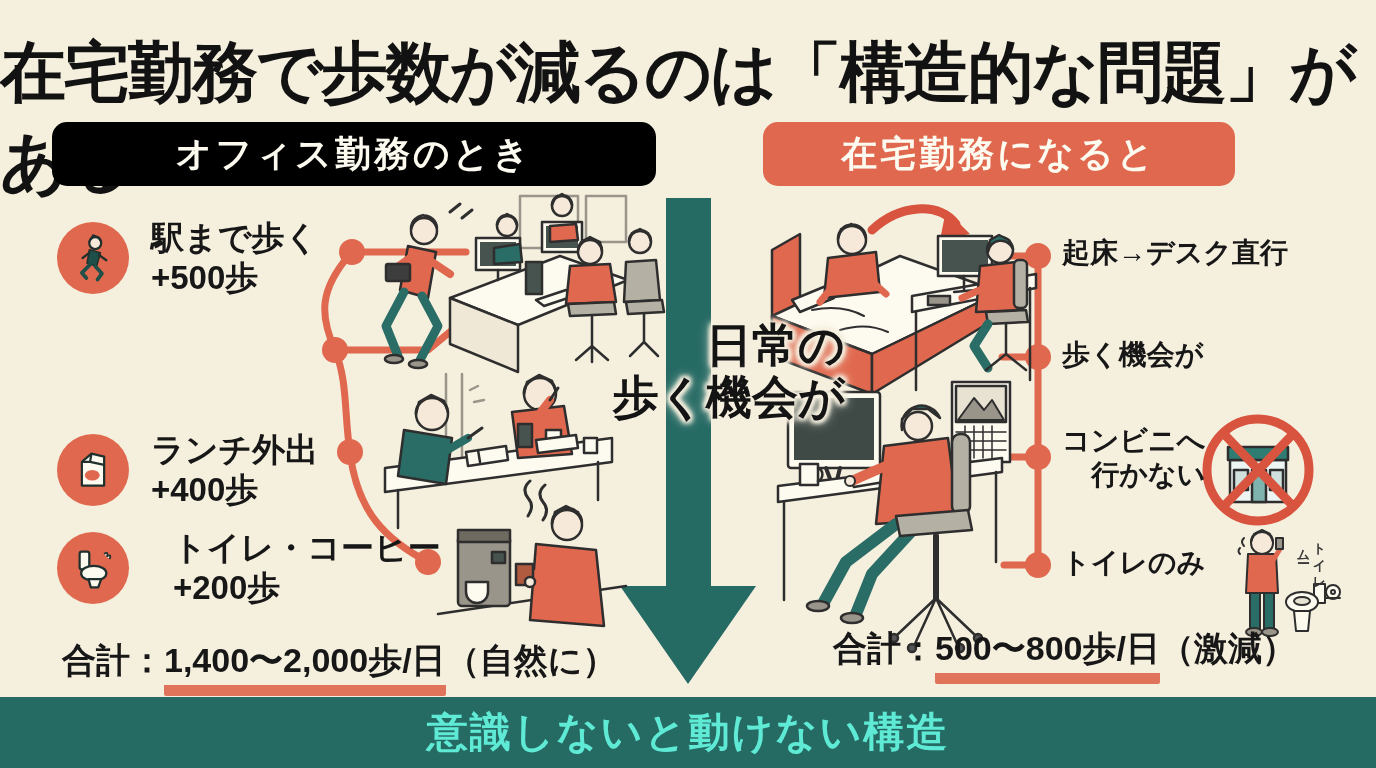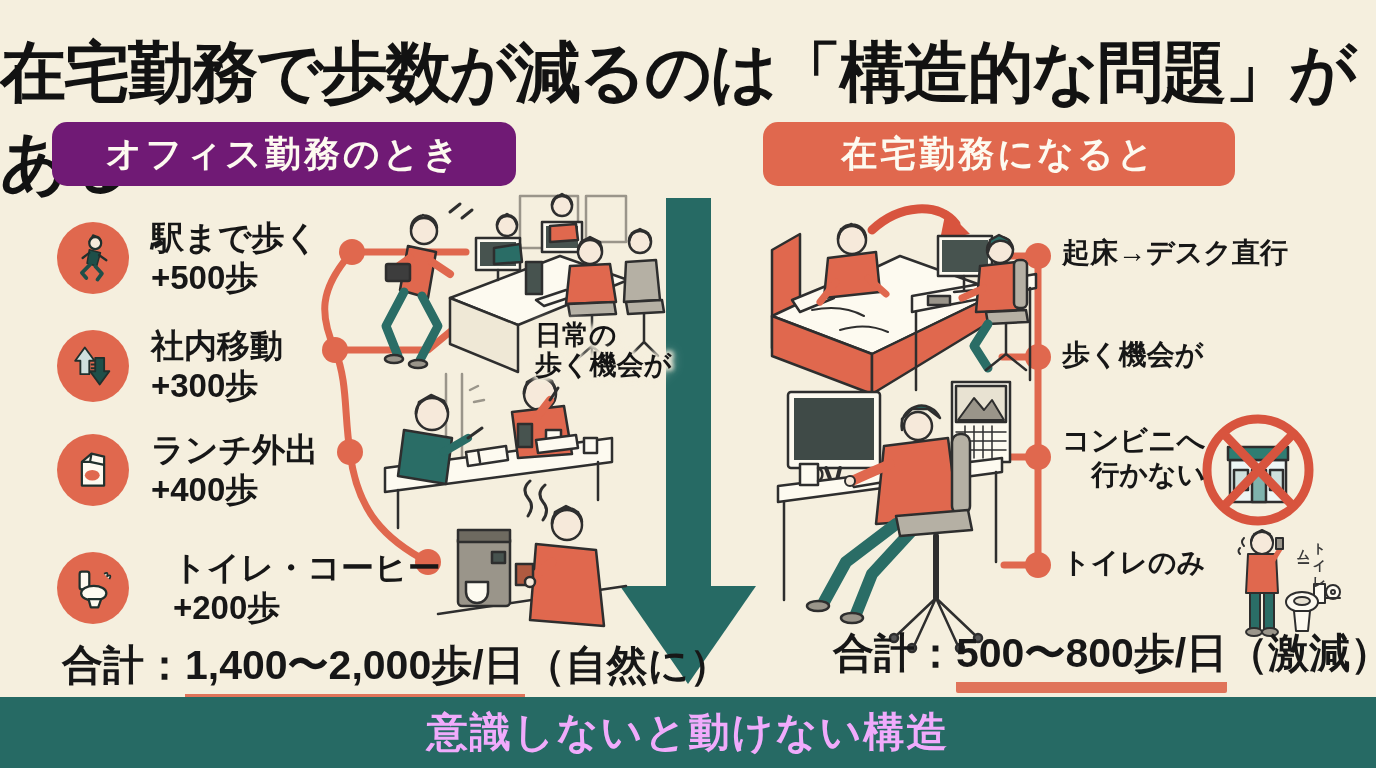--- a/index.html
+++ b/index.html
@@ -3,35 +3,35 @@
 <meta charset="utf-8">
 <style>
   html,body{margin:0;padding:0;}
   body{font-family:"Liberation Sans","DejaVu Sans",sans-serif;background:#d8d2c2;}
   .canvas{position:relative;width:1376px;height:768px;background:#f5efde;overflow:hidden;margin:0 auto;}
   .art{position:absolute;left:0;top:0;z-index:1;}
   .txt{position:absolute;z-index:2;color:#171717;font-weight:700;}
   .title{left:0;top:28px;width:1376px;text-align:left;font-size:66px;letter-spacing:-2px;color:#121212;}
   .pill{top:122px;height:64px;border-radius:15px;display:flex;align-items:center;justify-content:center;
         color:#fdfaf0;font-size:36px;font-weight:700;letter-spacing:3px;}
-  .pill-left{left:52px;width:464px;background:#701a75;}
+  .pill-left{left:52px;width:604px;background:#000000;}
   .pill-right{left:763px;width:472px;background:#e0684e;}
   .item-row{display:flex;align-items:center;gap:22px;}
   .icon-circle{width:72px;height:72px;border-radius:50%;background:#e0684e;flex:0 0 72px;
                display:flex;align-items:center;justify-content:center;}
   .item-text{font-size:33px;line-height:1.22;white-space:nowrap;}
-  .arrow-label{left:535px;top:320px;width:310px;text-align:left;font-size:27px;line-height:1.12;color:#141414;
+  .arrow-label{left:535px;top:320px;width:310px;text-align:right;font-size:46px;line-height:1.12;color:#141414;
      text-shadow:0 0 6px #f5efde,0 0 10px #f5efde,2px 2px 4px #f5efde,-2px -2px 4px #f5efde,
                  2px -2px 4px #f5efde,-2px 2px 4px #f5efde,0 0 14px #f5efde;}
   .r-item{font-size:28px;line-height:1.2;white-space:nowrap;text-align:right;}
-  .total{font-size:41px;white-space:nowrap;}
+  .total{font-size:34px;white-space:nowrap;}
   .total .ul{display:inline-block;border-bottom:11px solid #e0745a;padding-bottom:1px;border-radius:2px;}
   .footer-bar{left:0;top:697px;width:1376px;height:71px;background:#266a64;display:flex;
               align-items:center;justify-content:center;}
-  .footer-bar span{color:#f0abfc;font-size:41px;font-weight:700;letter-spacing:2px;}
+  .footer-bar span{color:#5eead4;font-size:41px;font-weight:700;letter-spacing:2px;}
   .v-note{writing-mode:vertical-rl;font-size:13px;font-weight:700;color:#3a3a3a;letter-spacing:2px;}
 </style>
 </head>
 <body>
 
 <div class="canvas">
 
   <svg class="art" width="1376" height="768" viewBox="0 0 1376 768">
     <g fill="none" stroke-linecap="round" stroke-linejoin="round">
 
@@ -267,49 +267,36 @@
         <path d="M43,31 L53,38 M30,28 L21,35"></path>
         <path d="M31,44 L20,55 L26,62 M38,46 L47,56 L41,64" stroke="#1e4f49" stroke-width="5"></path>
       </svg>
     </div>
     <div class="item-text">
       <div>駅まで歩く</div>
       <div>+500歩</div>
     </div>
   </div>
 
-  <div class="txt item-row" style="left:57px;top:326px;">
-    <div class="icon-circle">
-      <svg width="52" height="52" viewBox="0 0 70 70" fill="none" stroke="#20302d" stroke-width="2.5" stroke-linejoin="round">
-        <path d="M18,46 V28 H11 L24,10 L37,28 H30 V46 Z" fill="#cfe0dd"></path>
-        <path d="M50,24 V42 H57 L44,60 L31,42 H38 V24 Z" fill="#1e4f49"></path>
-        <path d="M32,33 h7 M32,38 h7" stroke-width="2.5"></path>
-      </svg>
-    </div>
-    <div class="item-text">
-      <div>社内移動</div>
-      <div>+300歩</div>
-    </div>
-  </div>
 
   <div class="txt item-row" style="left:57px;top:430px;">
     <div class="icon-circle">
       <svg width="52" height="52" viewBox="0 0 70 70" fill="none" stroke="#20302d" stroke-width="3" stroke-linejoin="round">
         <path d="M20,24 L33,13 L50,17 L50,56 L20,56 Z" fill="#fdfaf0"></path>
         <path d="M33,13 L31,24 L20,24 M31,24 L50,28"></path>
         <ellipse cx="34" cy="42" rx="10" ry="7" fill="#e0684e" stroke="none"></ellipse>
       </svg>
     </div>
     <div class="item-text">
       <div>ランチ外出</div>
       <div>+400歩</div>
     </div>
   </div>
 
-  <div class="txt item-row" style="left:57px;top:548px;gap:44px;">
+  <div class="txt item-row" style="left:57px;top:528px;gap:44px;">
     <div class="icon-circle">
       <svg width="52" height="52" viewBox="0 0 70 70" fill="none" stroke="#20302d" stroke-width="3" stroke-linejoin="round">
         <rect x="17" y="13" width="13" height="24" rx="3" fill="#fdfaf0"></rect>
         <ellipse cx="36" cy="42" rx="17" ry="10" fill="#fdfaf0"></ellipse>
         <path d="M29,50 L46,50 L42,61 L32,61 Z" fill="#fdfaf0"></path>
         <path d="M50,16 q6,-4 4,3 q7,-3 3,4" stroke-width="2.5" fill="#fdfaf0"></path>
       </svg>
     </div>
     <div class="item-text">
       <div>トイレ・コーヒー</div>

